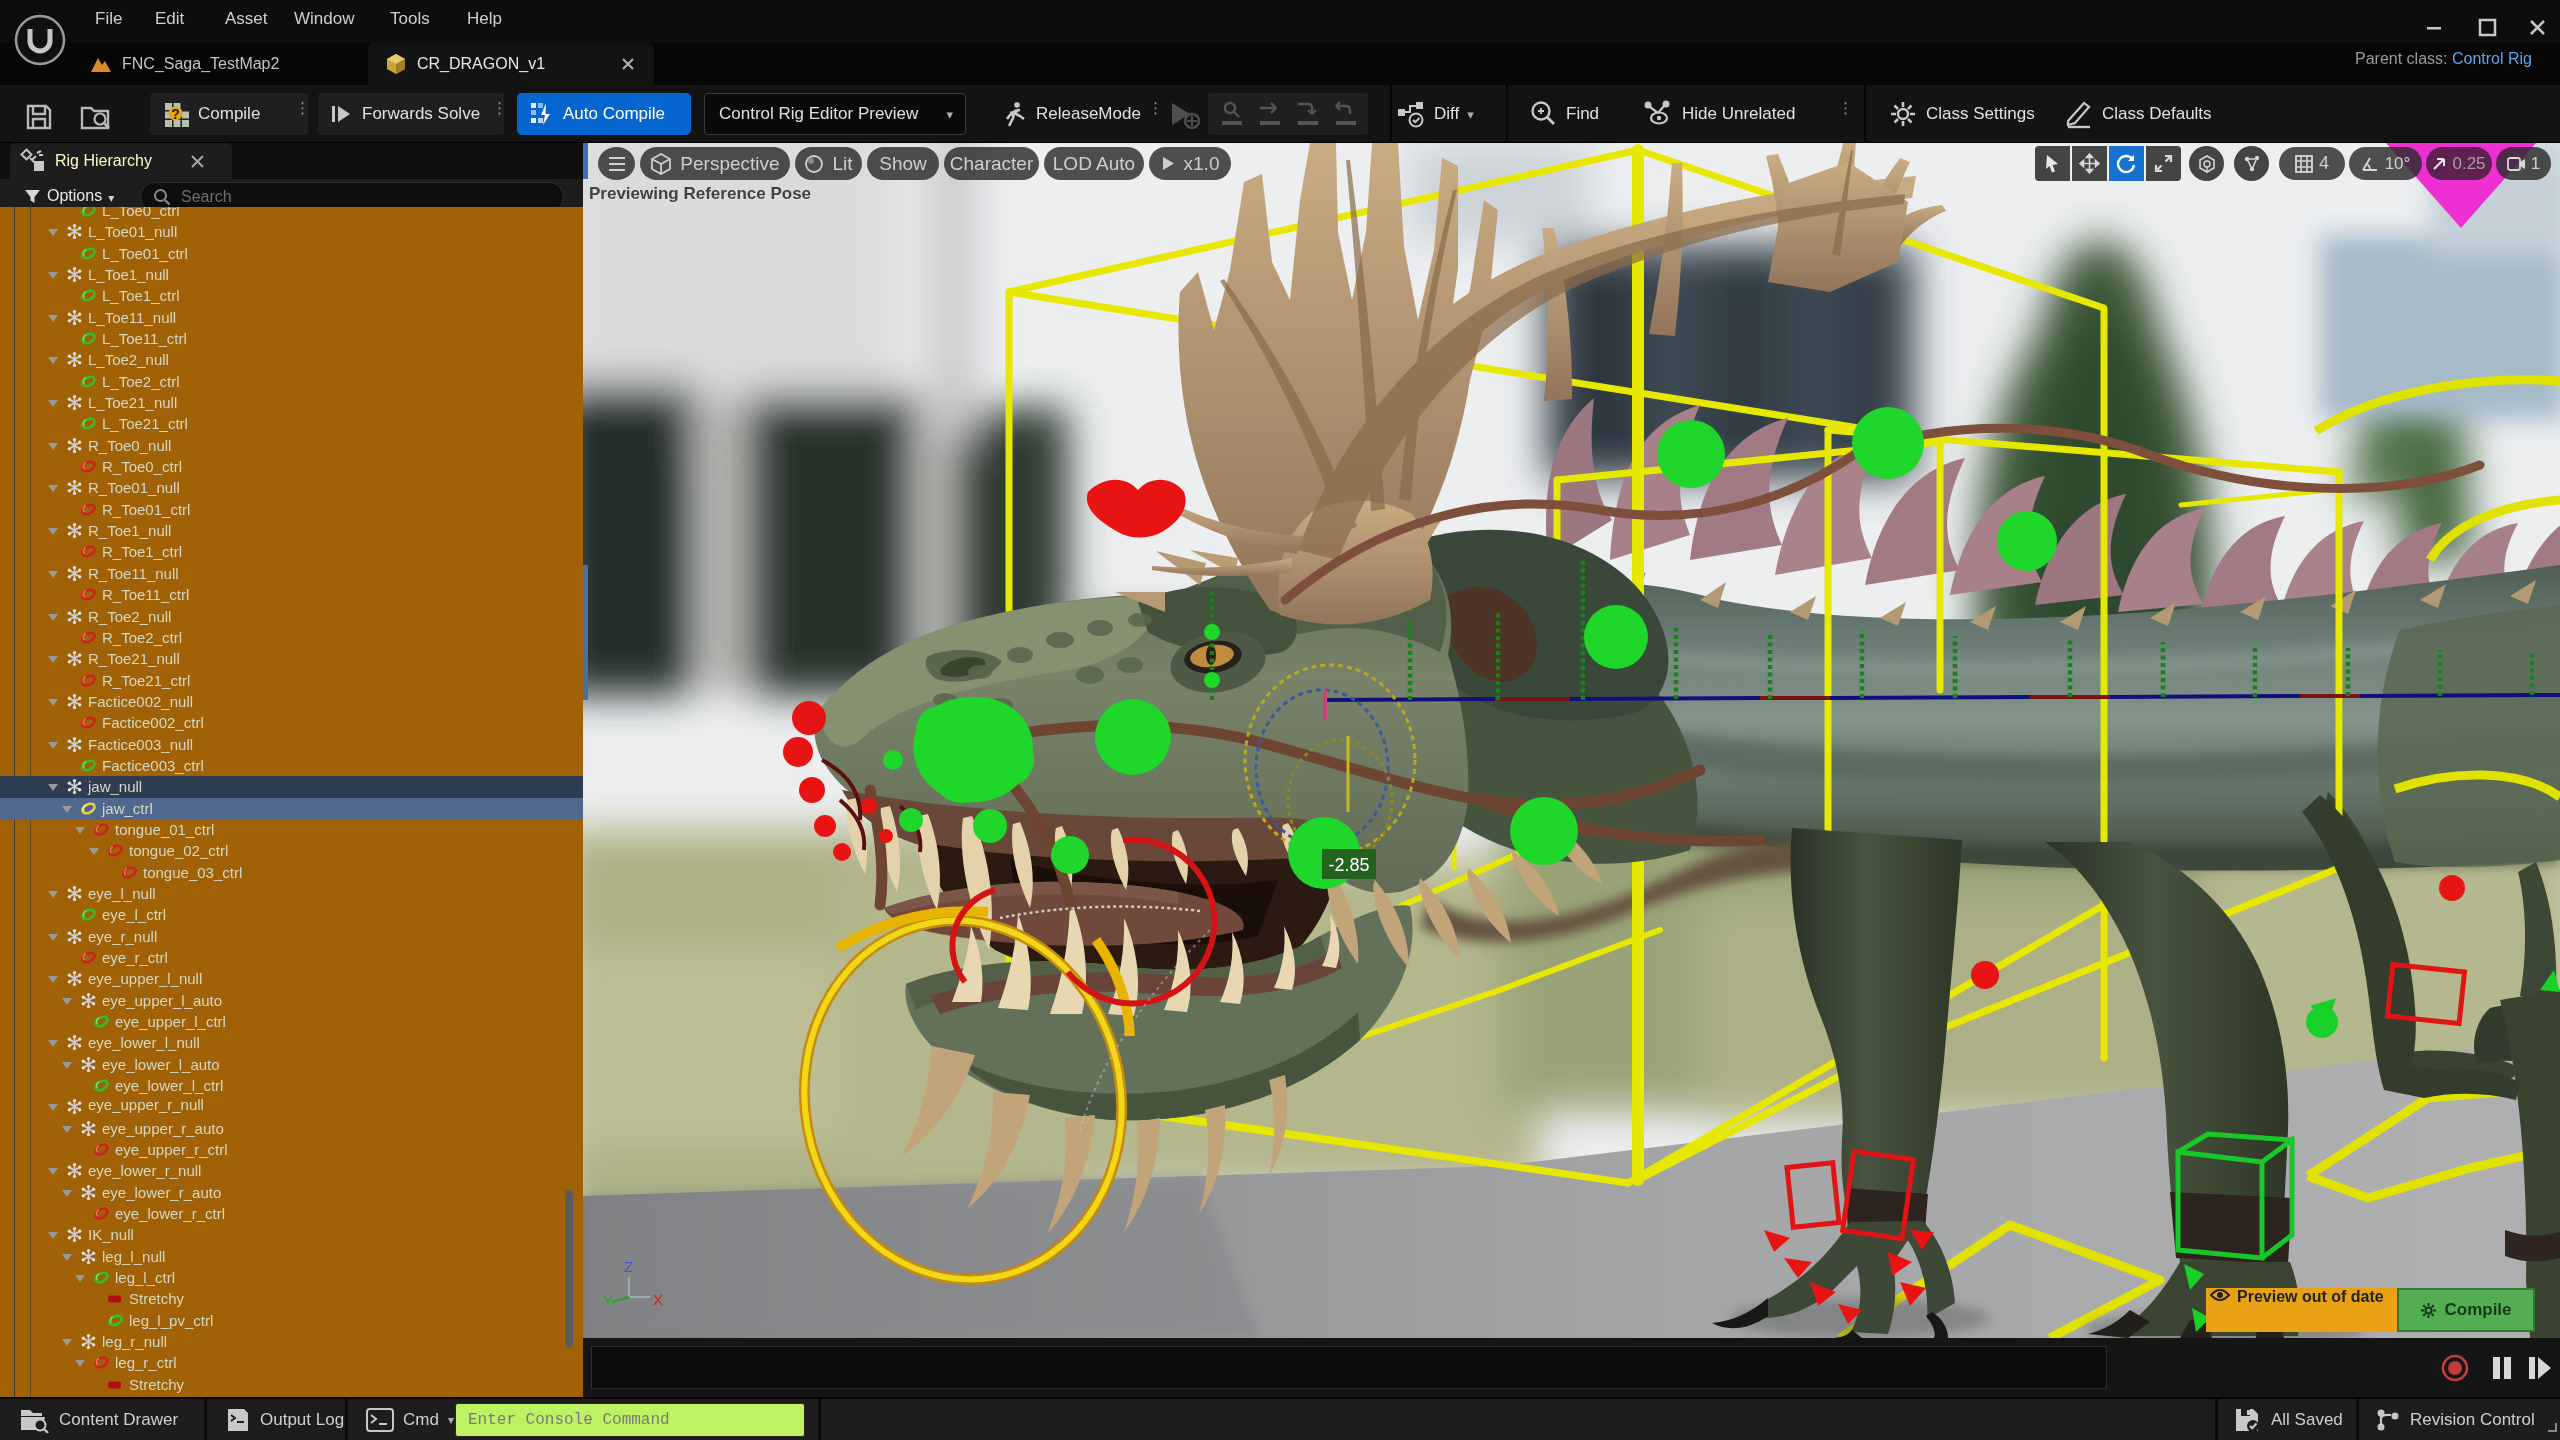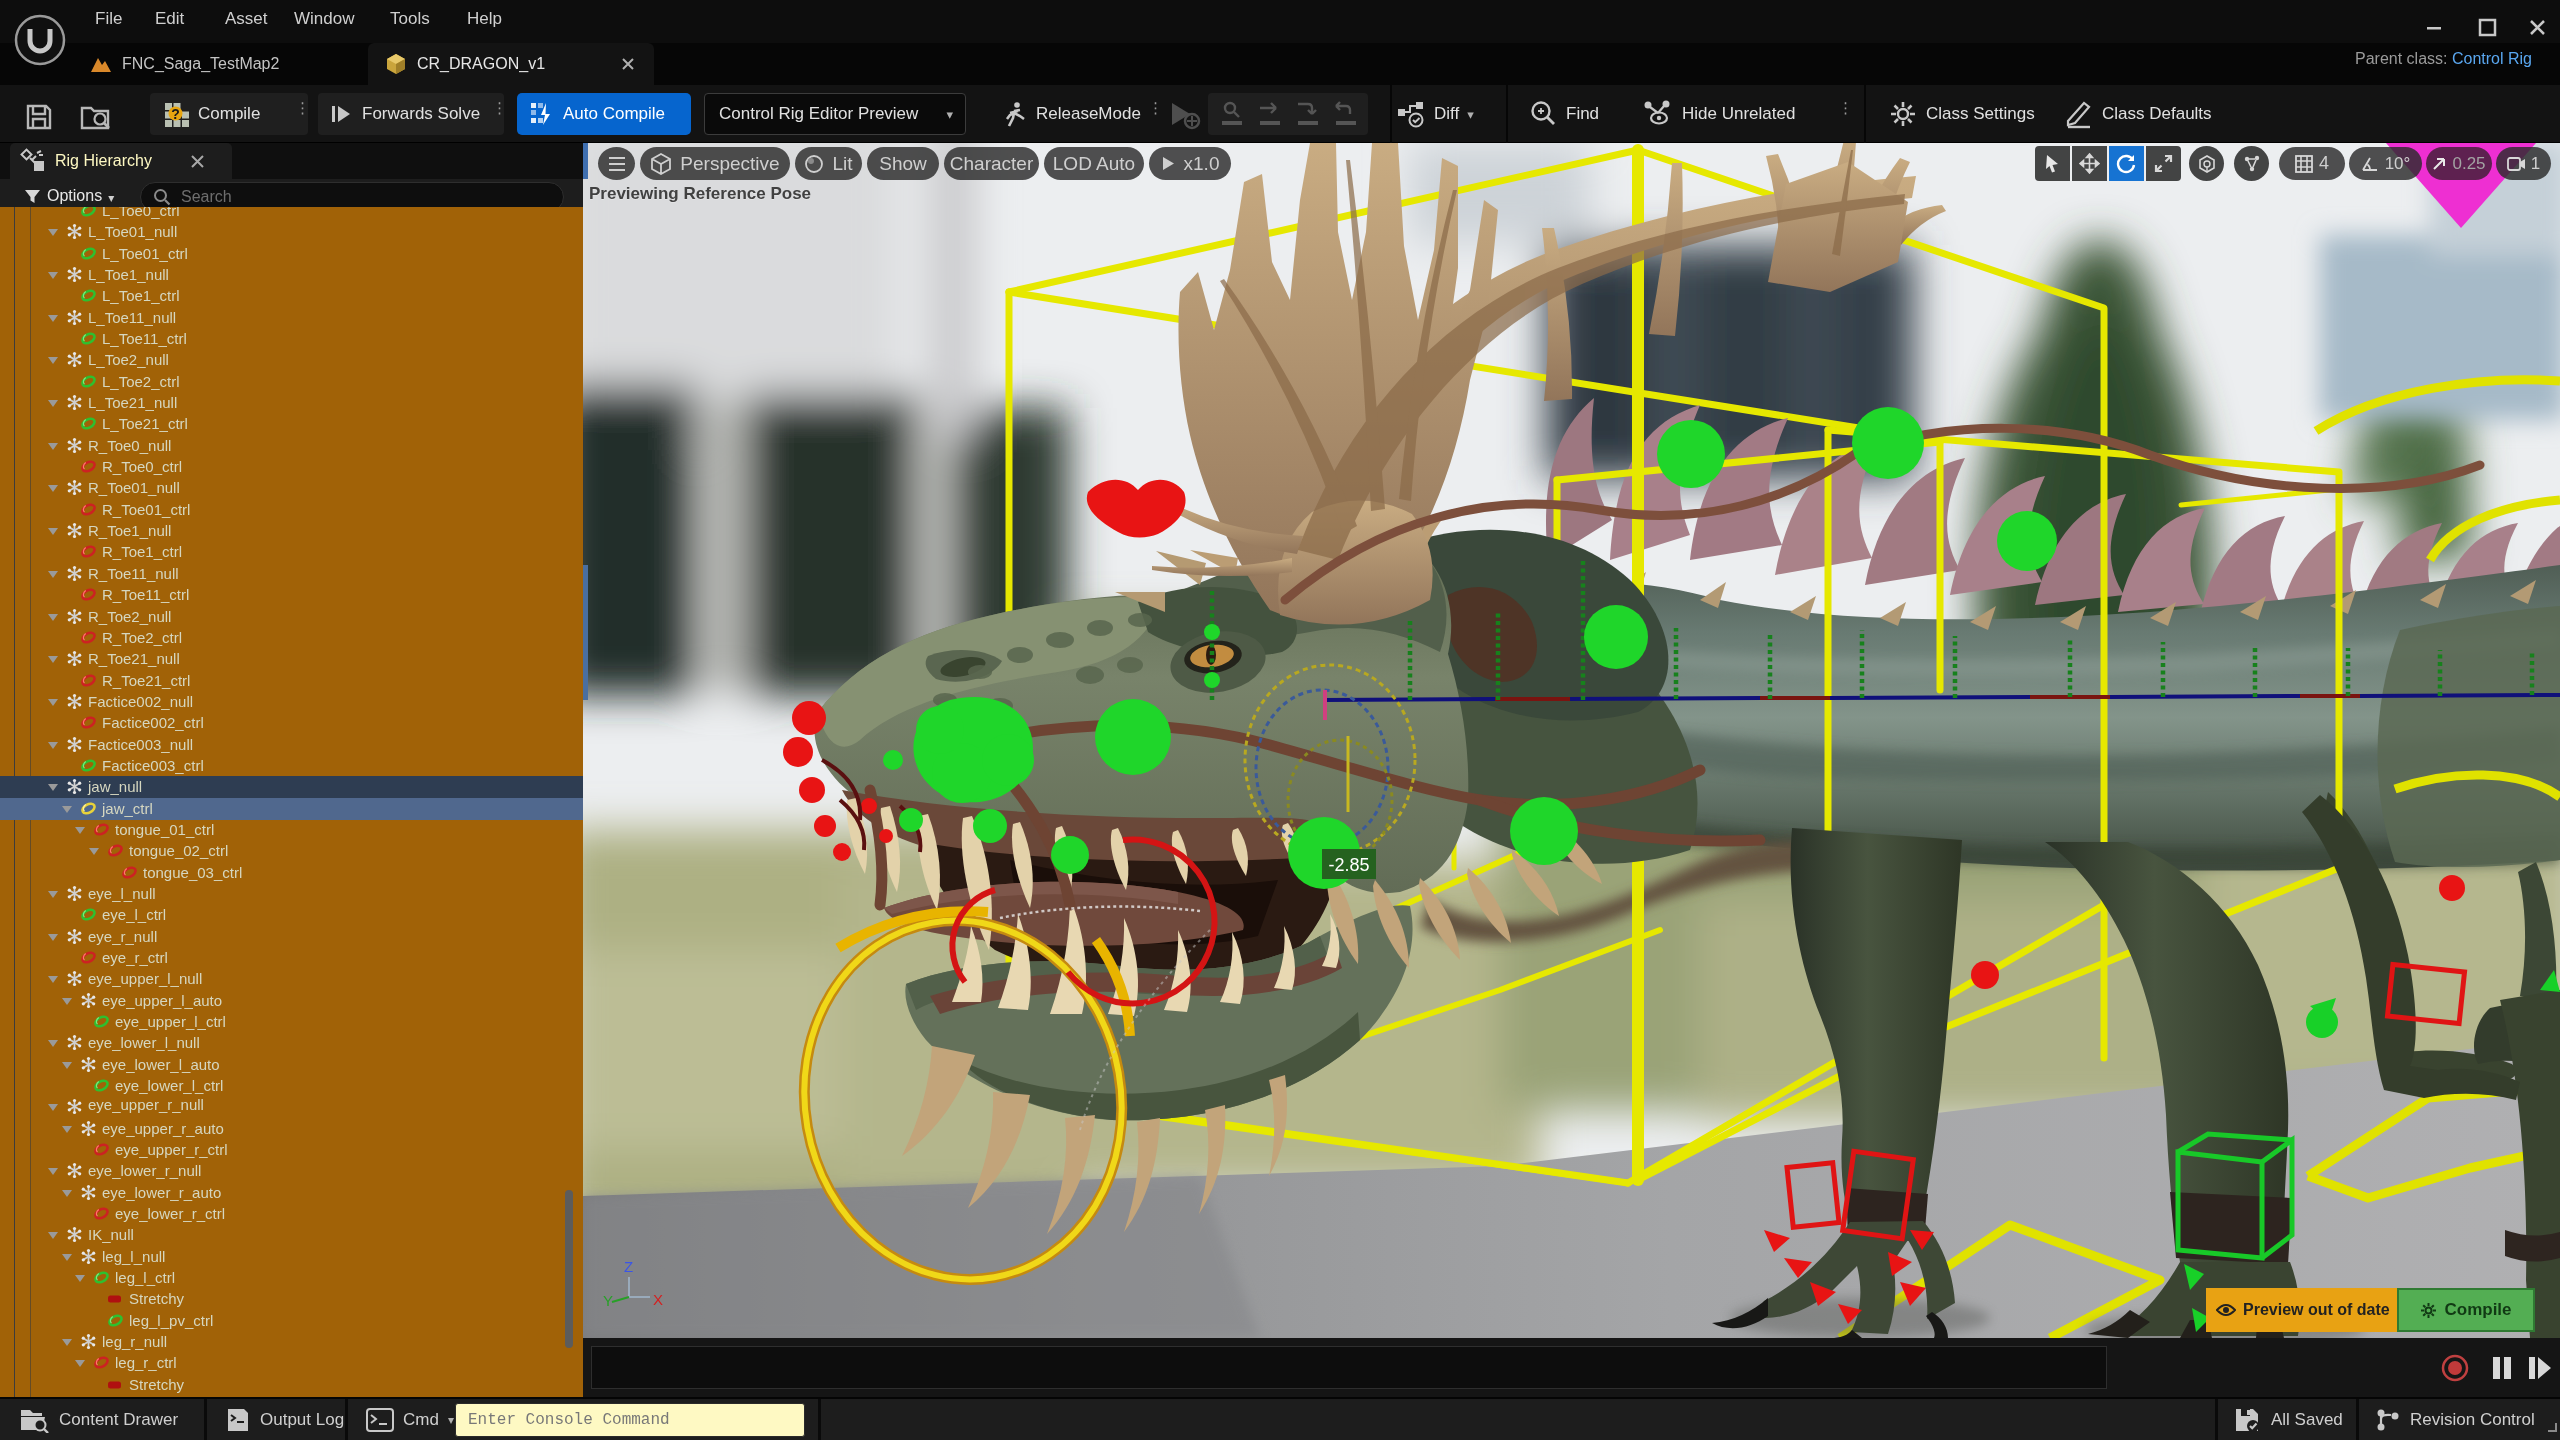--- a/index.html
+++ b/index.html
@@ -1379,21 +1379,21 @@
       <span style="font-size:17px;color:#a3a3a3">0.25</span>
     </div>
   <div class="pill" style="left:1913px;width:55px;gap:5px">
       <svg width="19" height="14" viewBox="0 0 19 14">
         <rect x="1" y="1" width="12" height="12" rx="2" fill="none" stroke="#d8d8d8" stroke-width="1.8"></rect>
         <path d="M13 5 L18 2 V12 L13 9" fill="#d8d8d8"></path>
       </svg>
       <span style="font-size:17px">1</span>
     </div>
 
-  <div style="position:absolute;left:1623px;top:1145px;width:213px;height:44px;background:#e8a213;display:flex;align-items:center;white-space:nowrap;color:#222;font-size:16px;font-weight:bold;gap:7px;padding-left:10px;box-sizing:border-box">
+  <div style="position:absolute;left:1623px;top:1145px;width:213px;height:44px;background:#e8a213;display:flex;align-items:flex-start;white-space:nowrap;color:#222;font-size:16px;font-weight:bold;gap:7px;padding-left:4px;box-sizing:border-box">
     <svg width="20" height="14" viewBox="0 0 20 14">
         <path d="M1 7 Q10 -3 19 7 Q10 17 1 7 Z" fill="none" stroke="#222" stroke-width="2"></path>
         <circle cx="10" cy="7" r="3" fill="#222"></circle>
       </svg>
     Preview out of date
   </div>
   <div style="position:absolute;left:1814px;top:1145px;width:138px;height:44px;background:#53ae53;border:2px solid #2f7a32;display:flex;align-items:center;justify-content:center;color:#113a14;font-size:17px;font-weight:bold;gap:7px;box-sizing:border-box">
     <svg width="17" height="17" viewBox="0 0 17 17">
         <circle cx="8.5" cy="8.5" r="3" fill="none" stroke="#113a14" stroke-width="2"></circle>
         <path d="M8.5 1 v3 M8.5 13 v3 M1 8.5 h3 M13 8.5 h3 M3.2 3.2 l2.1 2.1 M11.7 11.7 l2.1 2.1 M13.8 3.2 l-2.1 2.1 M5.3 11.7 l-2.1 2.1" stroke="#113a14" stroke-width="2"></path>
@@ -1434,21 +1434,21 @@
   </div>
   <div class="sdiv" style="left:345px"></div>
   <div class="sitem" style="left:366px">
     <svg width="28" height="24" viewBox="0 0 28 24">
         <rect x="1" y="1" width="26" height="22" rx="3" fill="none" stroke="#c8c8c8" stroke-width="2"></rect>
         <path d="M5 7 l5 4 -5 4" stroke="#c8c8c8" stroke-width="2" fill="none"></path>
         <path d="M13 16 h8" stroke="#c8c8c8" stroke-width="2"></path>
       </svg>
     Cmd <span style="font-size:12px;color:#b0b0b0">▾</span>
   </div>
-  <div class="abs" style="left:455px;top:4px;width:350px;height:34px;background:#fef9c3;border:1px solid #2a2a2a;border-radius:3px;display:flex;align-items:center">
+  <div class="abs" style="left:455px;top:4px;width:350px;height:34px;background:#bef264;border:1px solid #2a2a2a;border-radius:3px;display:flex;align-items:center">
       <span style="color:#787878;font-size:16px;font-family:'Liberation Mono',monospace;margin-left:12px">Enter Console Command</span>
     </div>
   <div class="sdiv" style="left:818px"></div>
   <div class="sdiv" style="left:2215px"></div>
   <div class="sitem" style="left:2234px">
     <svg width="28" height="26" viewBox="0 0 28 26">
         <path d="M2 2 h17 l5 5 v17 h-22 z" fill="#c8c8c8"></path>
         <rect x="7" y="2" width="9" height="7" fill="#1d1d1d"></rect>
         <rect x="13" y="3" width="3" height="5" fill="#c8c8c8"></rect>
         <circle cx="19" cy="19" r="6" fill="#1d1d1d"></circle>

